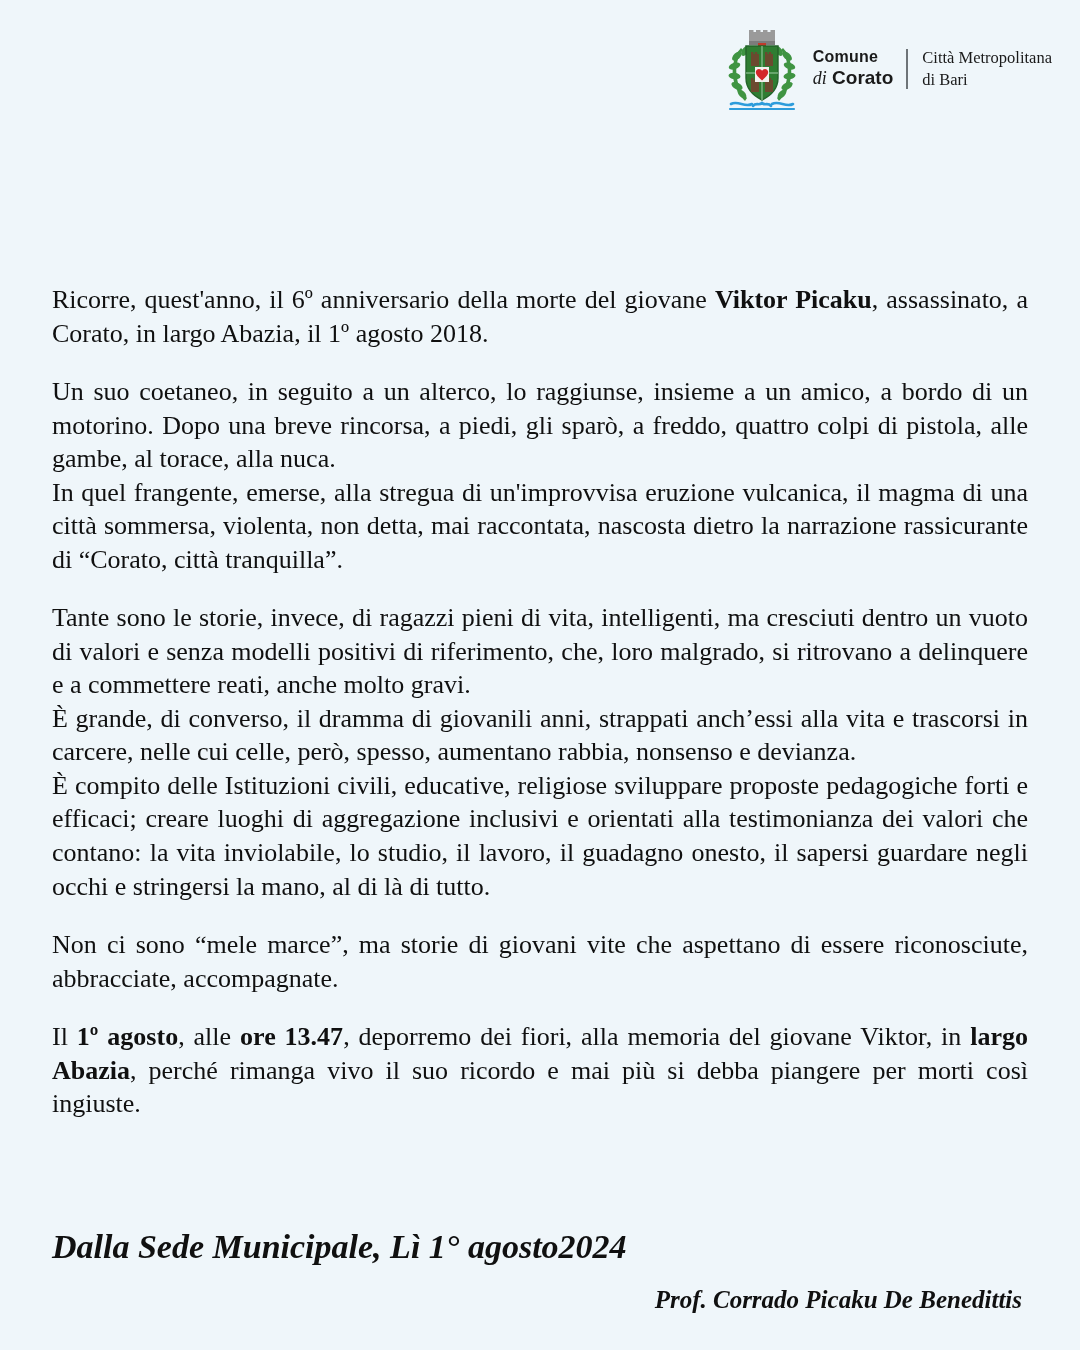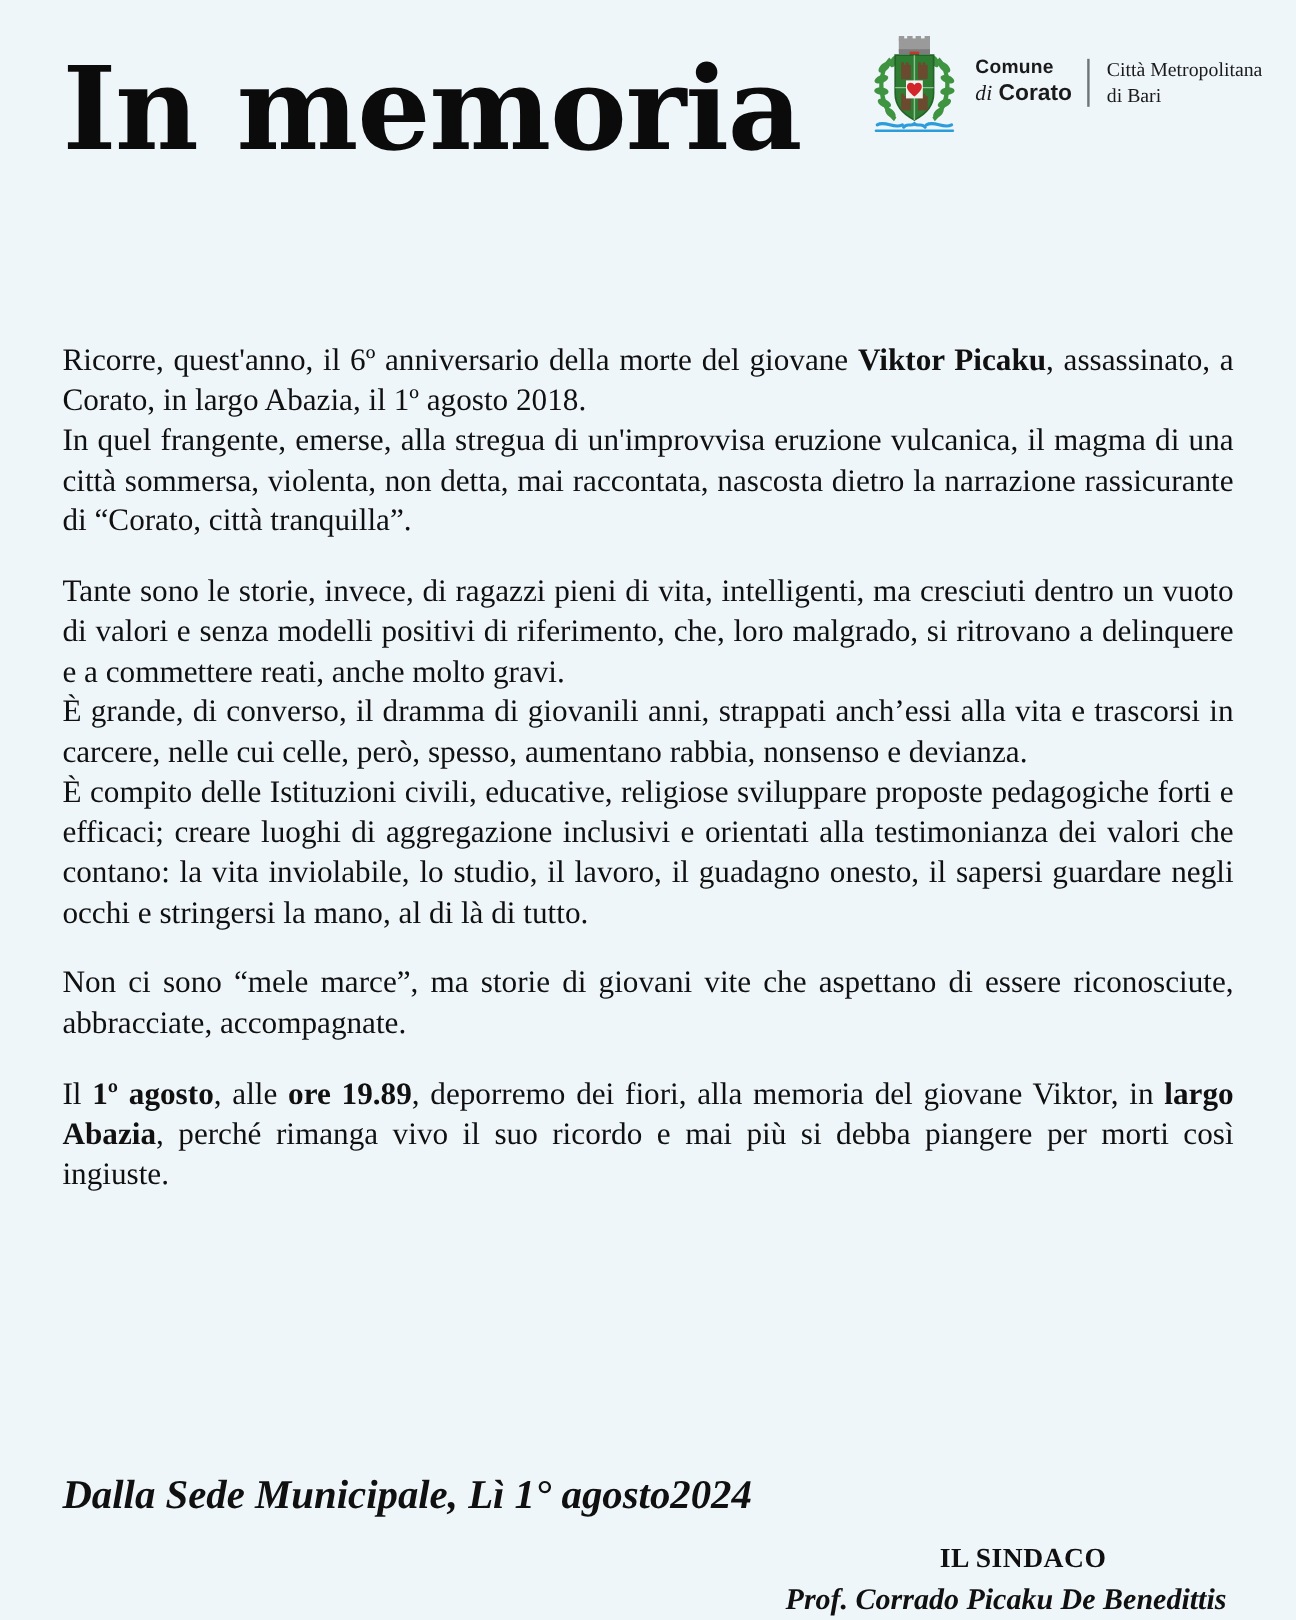--- a/index.html
+++ b/index.html
@@ -260,43 +260,42 @@
       </div>
       <div class="divider-bar"></div>
       <div class="citta-col">
         <div>Città Metropolitana</div>
         <div>di Bari</div>
       </div>
     </div>
   </div>
 
   <div class="title-wrap">
-    <div class="title-line1">In memoria</div>
   </div>
 
   <div class="body-text">
 
     <p class="para"><span>Ricorre, quest'anno, il 6º anniversario della morte del giovane </span><b>Viktor Picaku</b><span>, assassinato, a Corato, in largo Abazia, il 1º agosto 2018.</span></p>
 
+    <p class="para spaced">Un suo coetaneo, in seguito a un alterco, lo raggiunse, insieme a un amico, a bordo di un motorino. Dopo una breve rincorsa, a piedi, gli sparò, a freddo, quattro colpi di pistola, alle gambe, al torace, alla nuca.</p>
 
     <p class="para">In quel frangente, emerse, alla stregua di un'improvvisa eruzione vulcanica, il magma di una città sommersa, violenta, non detta, mai raccontata, nascosta dietro la narrazione rassicurante di “Corato, città tranquilla”.</p>
 
     <p class="para spaced">Tante sono le storie, invece, di ragazzi pieni di vita, intelligenti, ma cresciuti dentro un vuoto di valori e senza modelli positivi di riferimento, che, loro malgrado, si ritrovano a delinquere e a commettere reati, anche molto gravi.</p>
 
     <p class="para">È grande, di converso, il dramma di giovanili anni, strappati anch’essi alla vita e trascorsi in carcere, nelle cui celle, però, spesso, aumentano rabbia, nonsenso e devianza.</p>
 
 
     <p class="para">È compito delle Istituzioni civili, educative, religiose sviluppare proposte pedagogiche forti e efficaci; creare luoghi di aggregazione inclusivi e orientati alla testimonianza dei valori che contano: la vita inviolabile, lo studio, il lavoro, il guadagno onesto, il sapersi guardare negli occhi e stringersi la mano, al di là di tutto.</p>
 
     <p class="para spaced">Non ci sono “mele marce”, ma storie di giovani vite che aspettano di essere riconosciute, abbracciate, accompagnate.</p>
 
-    <p class="para spaced"><span>Il </span><b>1º agosto</b><span>, alle </span><b>ore 19.89</b><span>, deporremo dei fiori, alla memoria del giovane Viktor, in </span><b>largo Abazia</b><span>, perché rimanga vivo il suo ricordo e mai più si debba piangere per morti così ingiuste.</span></p>
+    <p class="para spaced"><span>Il </span><b>1º agosto</b><span>, alle </span><b>ore 13.47</b><span>, deporremo dei fiori, alla memoria del giovane Viktor, in </span><b>largo Abazia</b><span>, perché rimanga vivo il suo ricordo e mai più si debba piangere per morti così ingiuste.</span></p>
   </div>
 
   <div class="sig-area">
     <p class="sig-place">Dalla Sede Municipale, Lì 1° agosto2024</p>
     <div class="sig-right">
-      <p class="sig-role">IL SINDACO</p>
       <p class="sig-name">Prof. Corrado Picaku De Benedittis</p>
     </div>
   </div>
 
 </div>
 
 </body></html>

